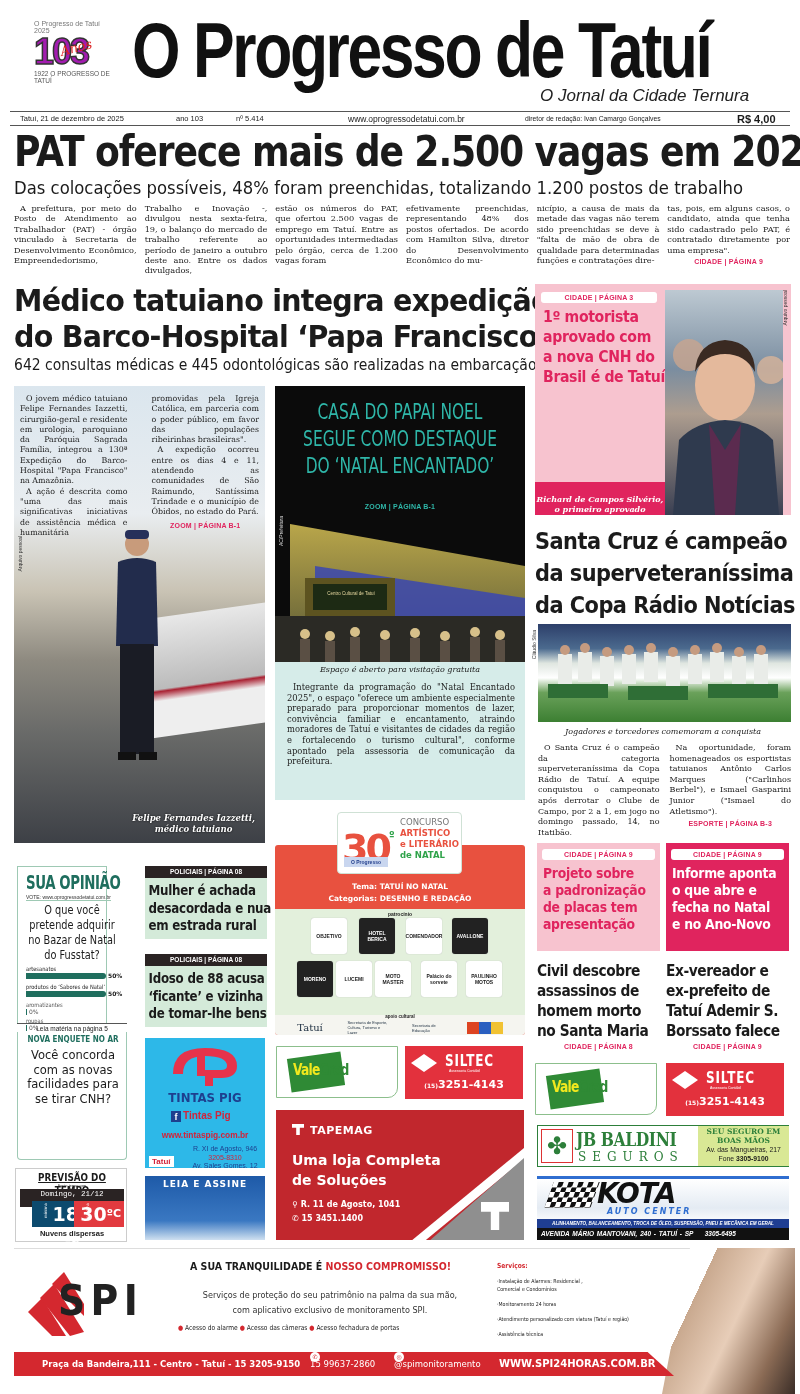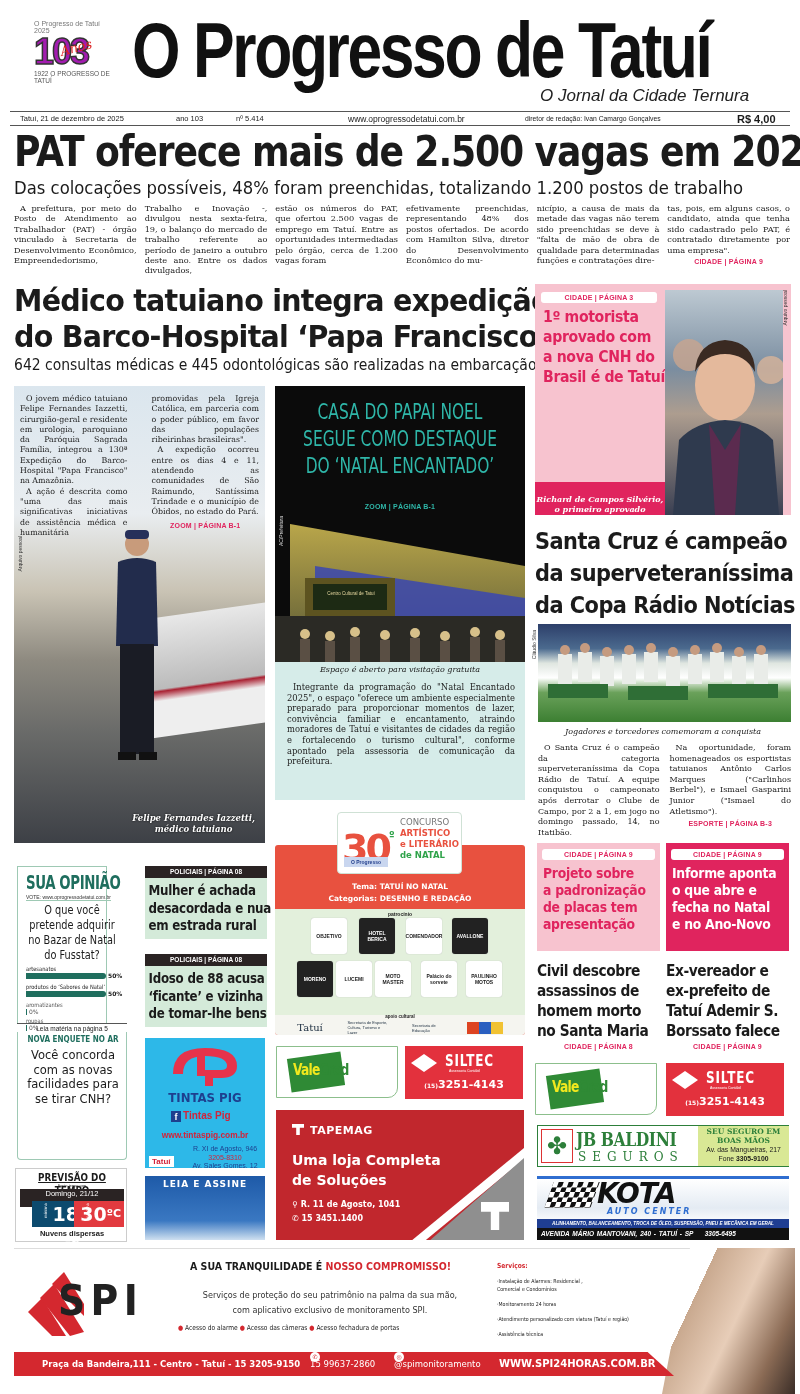--- a/index.html
+++ b/index.html
@@ -110,21 +110,21 @@
 
 
 #leia{left:145px;top:1176px;width:120px;height:64px;background:linear-gradient(180deg,#1e5aa8,#3a78c2 70%,#cfe0f0);text-align:center;color:#fff;font-family:"DejaVu Sans",sans-serif;font-weight:bold}
 #leia .l1{font-size:9px;letter-spacing:1px;padding-top:3px}
 #leia .l2{font-size:19px;letter-spacing:1px;line-height:22px}
 
 
 #prev{left:15px;top:1168px;width:112px;height:74px;border:1px solid #ccc}
 #prev-title{left:0;top:2px;width:112px;text-align:center;font-family:"DejaVu Sans",sans-serif;font-weight:bold;font-size:11px;transform:scaleX(.8);transform-origin:center top;text-decoration:underline}
 #prev-src{left:0;top:15px;width:112px;text-align:center;font-size:3.5px;font-family:"Liberation Sans",sans-serif}
-#prev-day{left:4px;top:20px;width:104px;height:18px;background:#2a2323;color:#fff;text-align:center;font-family:Liberation Sans, sans-serif;font-size:7.5px;line-height:10px}
+#prev-day{left:4px;top:20px;width:104px;height:18px;background:#2a2323;color:#fff;text-align:center;font-family:Liberation Mono, monospace;font-size:7.5px;line-height:10px}
 .tempbox{position:absolute;top:32px;width:50px;height:26px;color:#fff;font-family:"DejaVu Sans",sans-serif;font-weight:bold;font-size:19px;line-height:26px;text-align:right;padding-right:3px}
 .tempbox .u{font-size:11px;vertical-align:4px}
 .tempbox .lab{position:absolute;left:1px;top:2px;font-size:4px;writing-mode:vertical-rl;transform:rotate(180deg);font-weight:normal}
 #tmin{left:16px;background:#0c4a6e}
 #tmax{left:58px;background:#e23a3f}
 #prev-cond{left:0;top:60px;width:112px;text-align:center;font-family:"Liberation Sans",sans-serif;font-weight:bold;font-size:7.5px}
 
 
 #conc{left:275px;top:845px;width:250px;height:190px;background:#e8513f;border-radius:3px;overflow:hidden}
 #conc-logo{left:60px;top:-32px;width:125px;height:62px;background:#fff;border:1px solid #cfe1d5;border-radius:4px}

